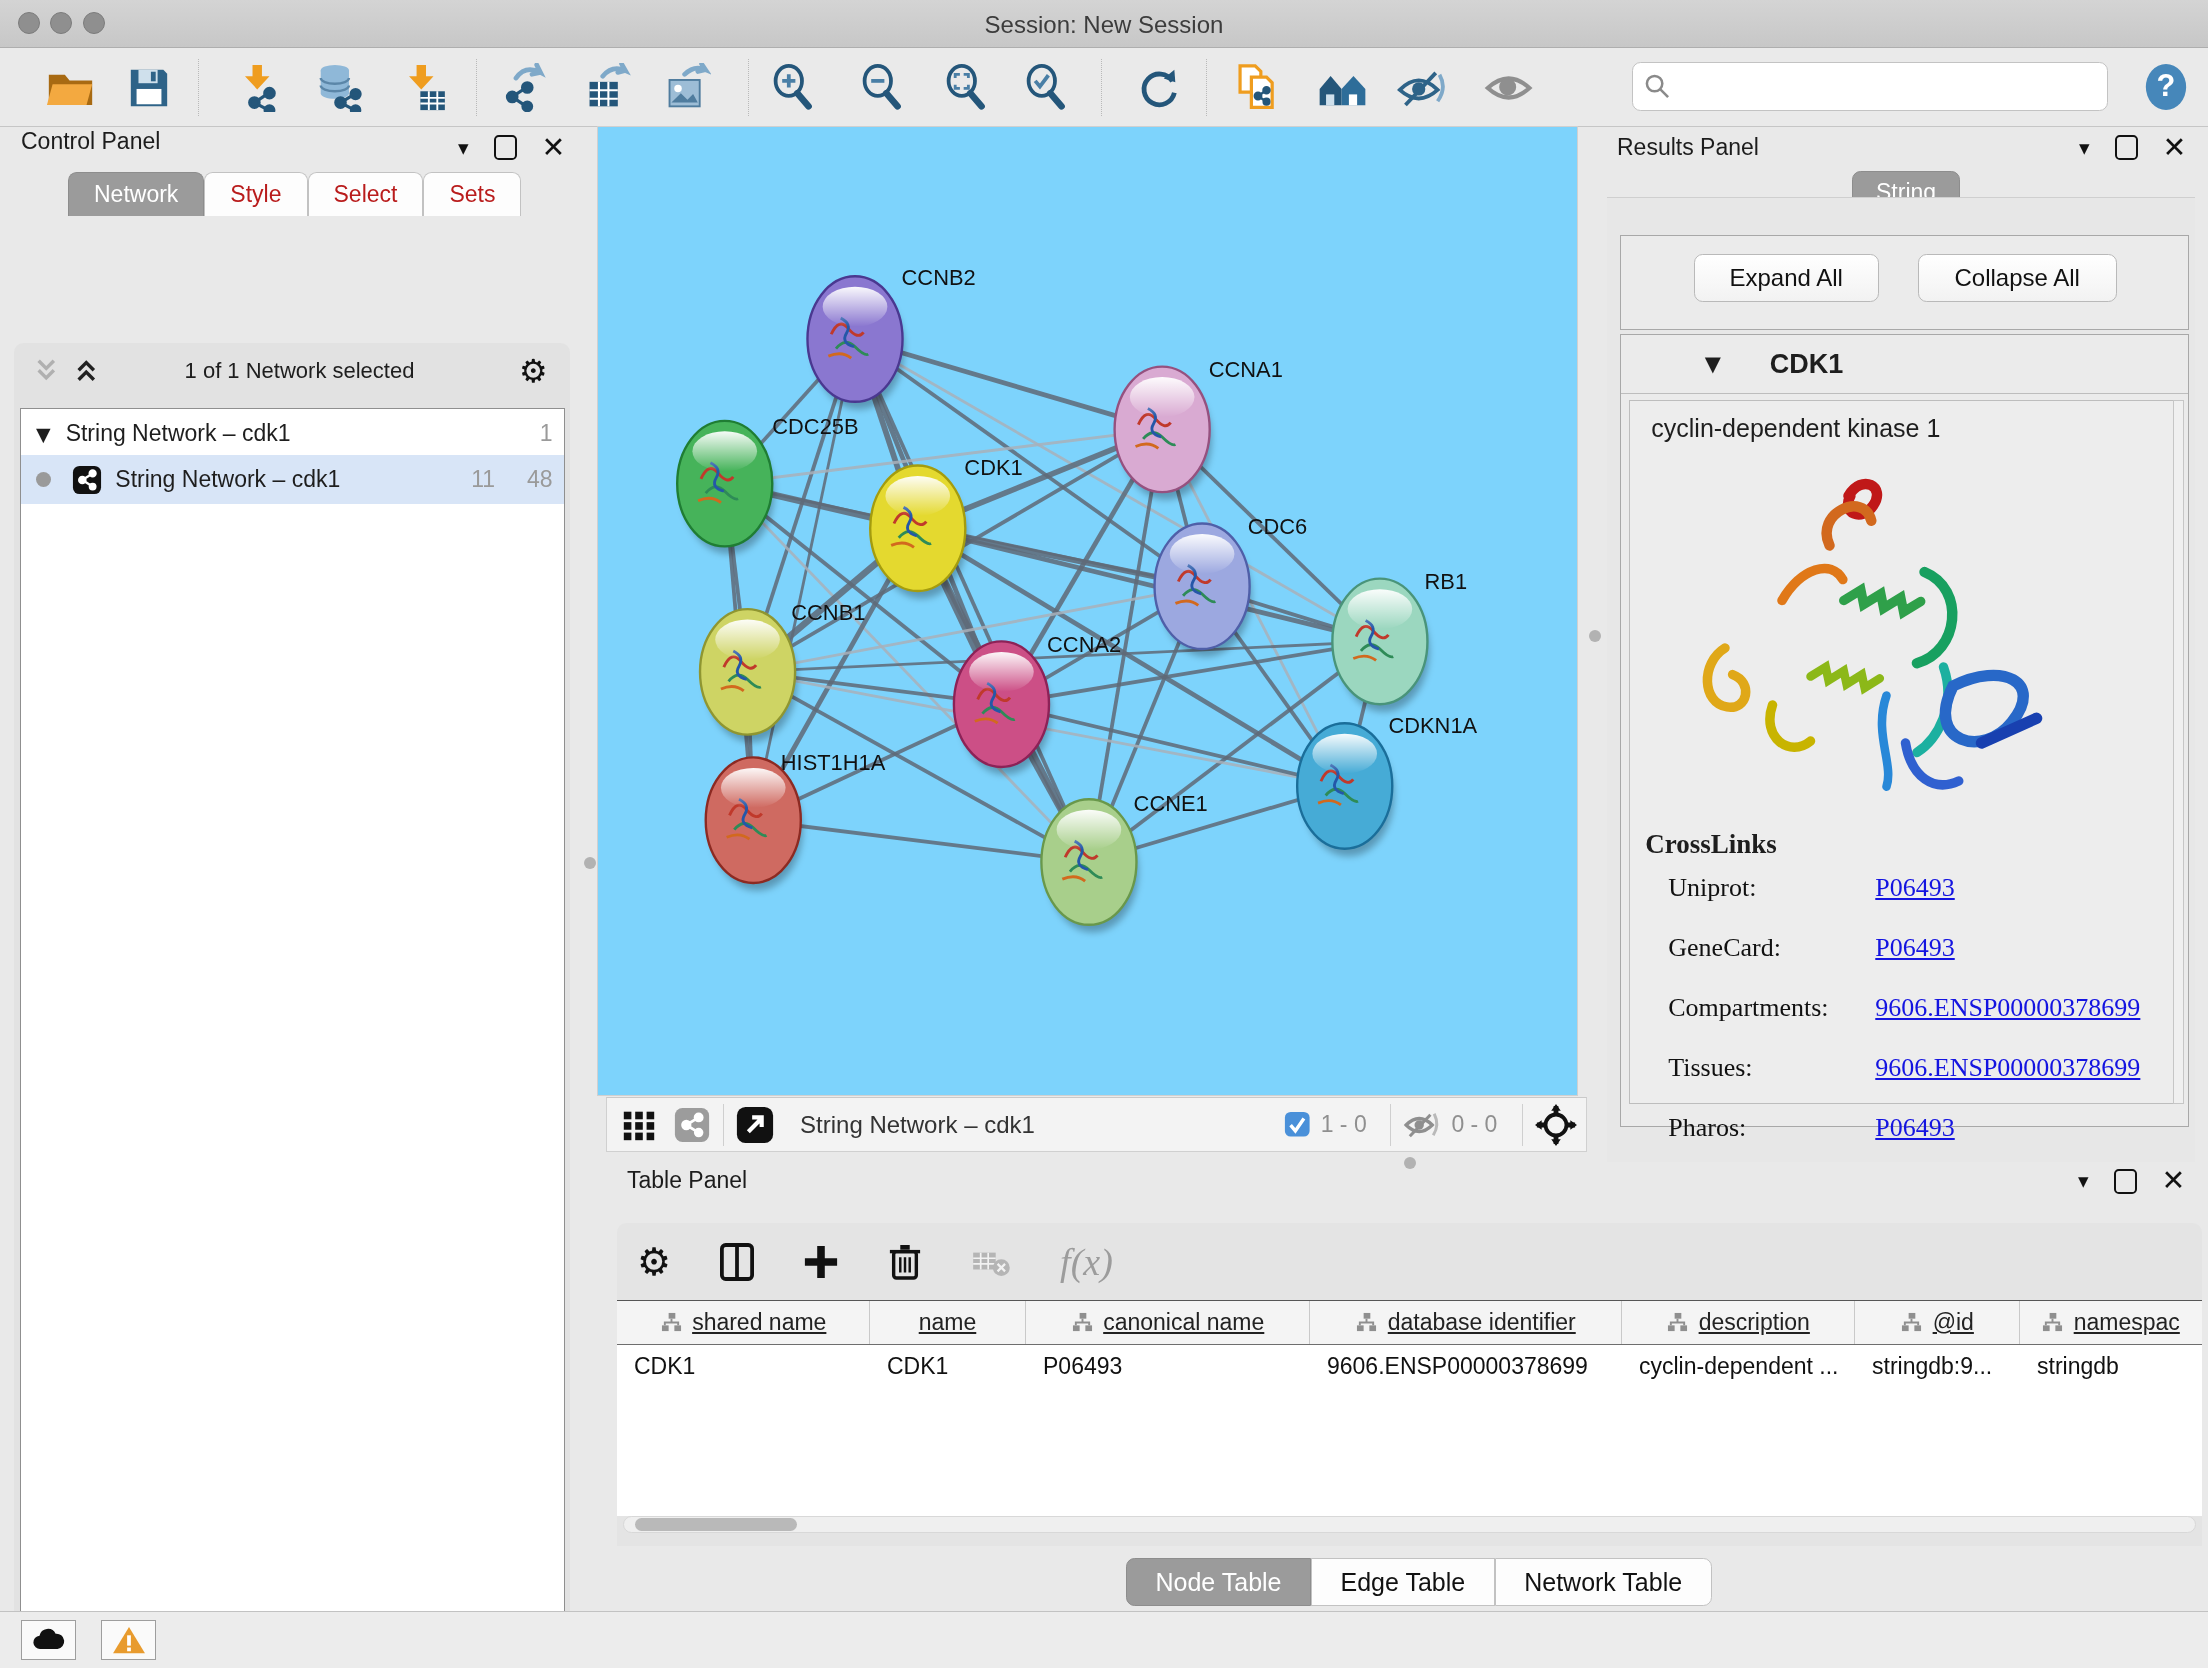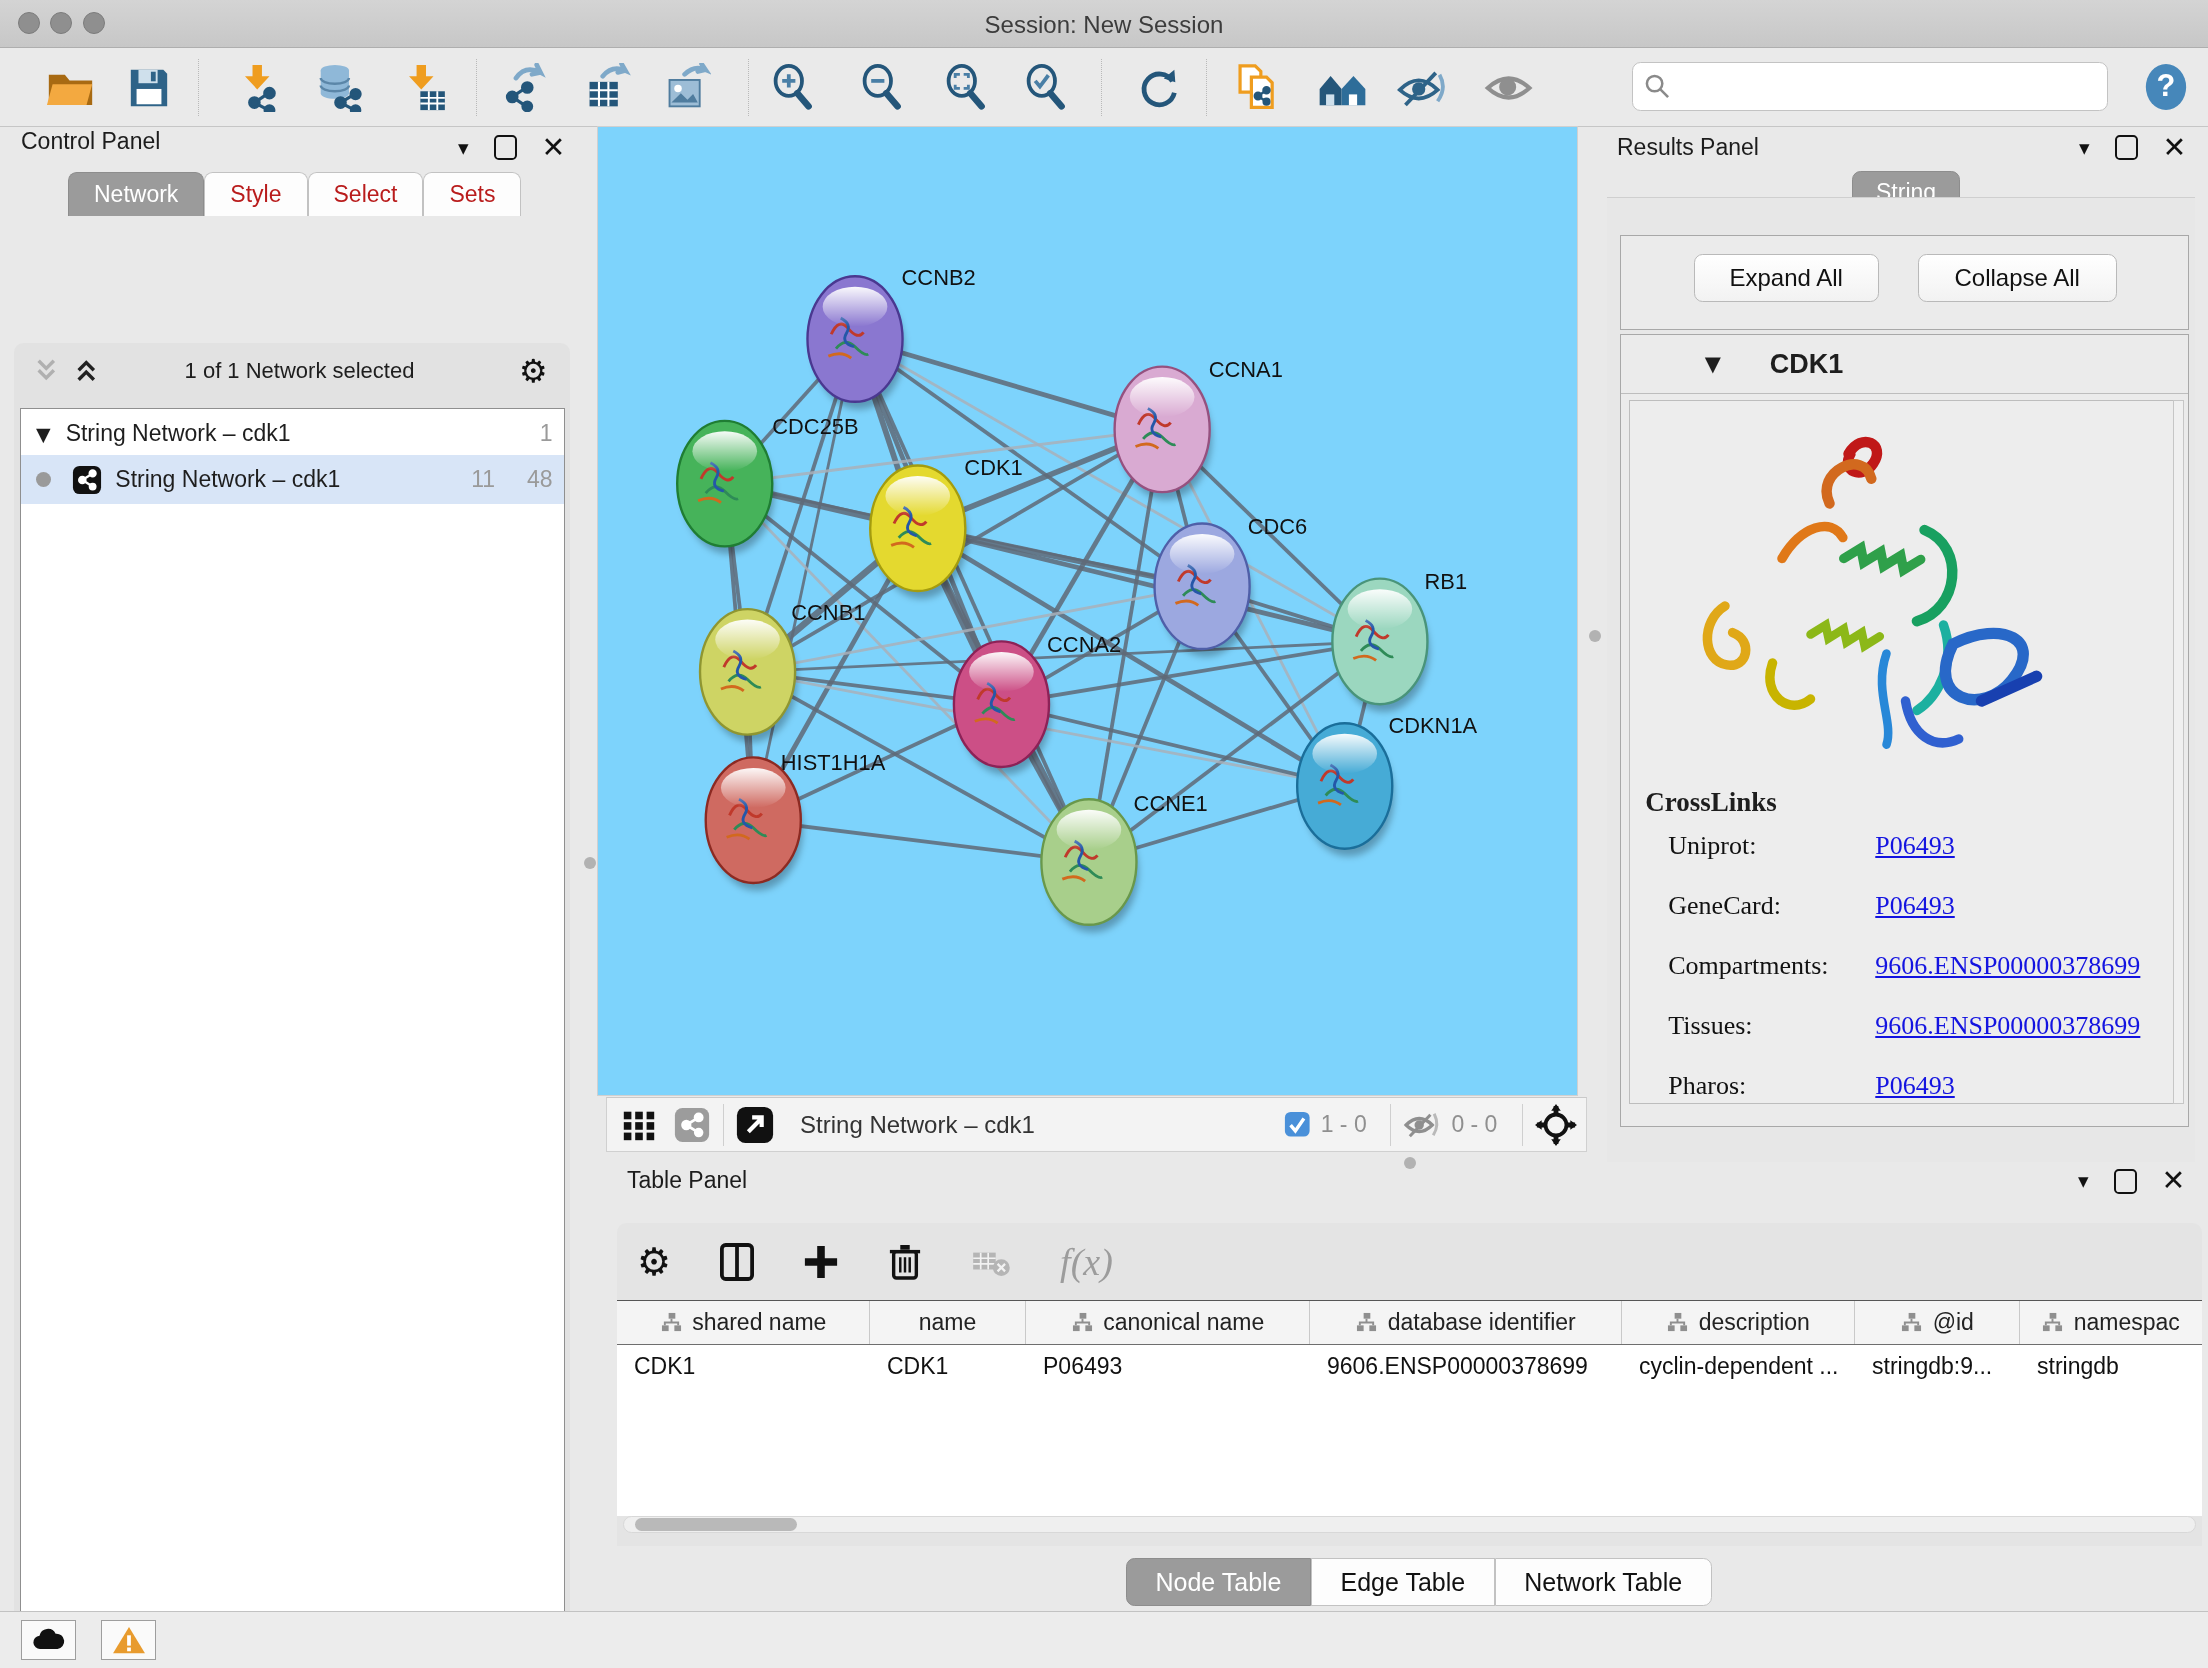--- a/index.html
+++ b/index.html
@@ -56,21 +56,21 @@
     display:flex;align-items:center;justify-content:center;font-size:24px;color:#111;}
   .serif{font-family:"Liberation Serif","DejaVu Serif",serif;}
   .xlink{color:#1414e0;text-decoration:underline;font-family:"Liberation Serif","DejaVu Serif",serif;font-size:26px;}
   .xlabel{font-family:"Liberation Serif","DejaVu Serif",serif;font-size:26px;color:#111;}
 
   
   .tp-box{left:617px;top:1223px;width:1585px;height:323px;background:#e4e4e4;border-radius:9.5px 9.5px 0 0;}
   .ttable{left:617px;top:1300px;width:1585px;background:#fff;border-top:1.9px solid #555;}
   .thead{display:flex;height:44px;background:#f4f4f4;border-bottom:1.9px solid #6e6e6e;}
   .th{display:flex;align-items:center;justify-content:center;gap:9.5px;font-size:23px;color:#222;
-    border-right:1px solid #c9c9c9;overflow:hidden;white-space:nowrap;}
+    border-right:1px solid #c9c9c9;overflow:hidden;white-space:nowrap;text-decoration:underline;}
   .trow{display:flex;height:42px;background:#fff;}
   .td{display:flex;align-items:center;font-size:23px;color:#111;padding-left:17px;overflow:hidden;white-space:nowrap;}
   .hscroll{left:623px;top:1516px;width:1573px;height:17px;background:#efefef;border:1px solid #d8d8d8;border-radius:8.6px;}
   .hthumb{left:635px;top:1518px;width:162px;height:13.3px;background:#b9b9b9;border-radius:6.7px;}
 
   .bot-tab{height:48px;border:1px solid #c2c2c2;background:#fdfdfd;color:#111;display:flex;align-items:center;
     justify-content:center;font-size:25px;padding:0 28.5px;}
   .bot-tab.active{background:#9b9b9b;color:#fff;border-color:#8d8d8d;border-radius:8.6px 0 0 8.6px;}
 
   
@@ -571,20 +571,21 @@
           <span>Collapse All</span>
         </div>
       </div>
 
       <div class="abs rp-box" style="left:12.4px;top:136px;width:569px;height:793px;">
         <div style="height:59px;display:flex;align-items:center;border-bottom:1px solid #bdbdbd;">
           <span style="margin-left:84px;font-family:'DejaVu Sans',sans-serif;font-size:21px;">▼</span>
           <span style="margin-left:49px;font-size:27px;font-weight:bold;">CDK1</span>
         </div>
         <div class="abs" style="left:8.6px;top:65px;width:552px;height:704px;background:#ededed;border:1px solid #bdbdbd;">
+          <div style="padding:13.3px 0 0 21px;font-size:25px;">cyclin-dependent kinase 1</div>
 
           <svg width="399" height="361" viewBox="0 0 420 380" style="margin:15px 0 0 38px;">
             <g fill="none" stroke-linecap="round">
               <path d="M190 40 c14 -24 40 -10 26 10 c-12 18 -34 8 -24 -10" stroke="#c01818" stroke-width="11"></path>
               <path d="M170 92 c-16 -34 36 -58 44 -26" stroke="#d2691e" stroke-width="11"></path>
               <path d="M120 150 c20 -34 52 -44 64 -22" stroke="#e07818" stroke-width="10"></path>
               <path d="M60 200 c-26 16 -24 58 2 62 c22 4 28 -26 6 -34" stroke="#e0a818" stroke-width="10"></path>
               <path d="M110 260 c-12 34 18 56 40 38" stroke="#c8b400" stroke-width="10"></path>
               <path d="M150 230 l16 -10 3 14 16 -10 3 14 16 -10 3 14 16 -10" stroke="#8cb818" stroke-width="9"></path>
               <path d="M185 150 l18 -11 3 15 18 -11 3 15 18 -11 3 15 18 -11" stroke="#2fa04a" stroke-width="10"></path>

